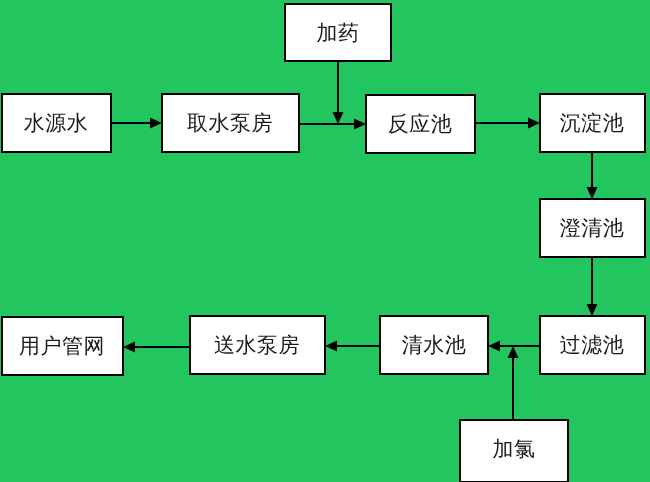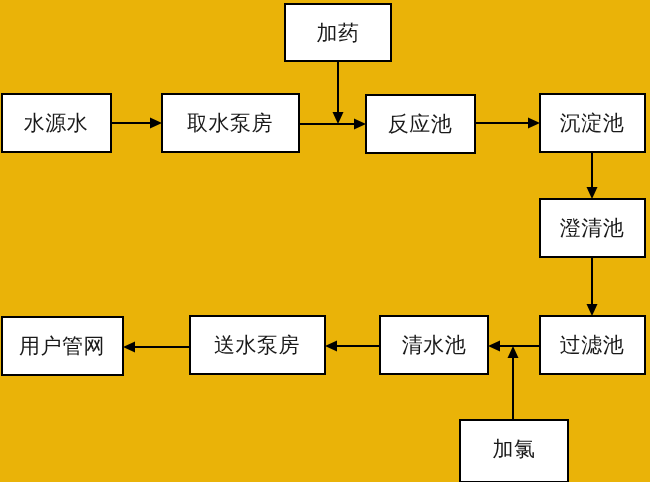--- a/index.html
+++ b/index.html
@@ -10,21 +10,21 @@
   body {
     width: 650px;
     height: 482px;
     overflow: hidden;
     font-family: "Liberation Sans", "DejaVu Sans", sans-serif;
   }
   #diagram-root {
     position: relative;
     width: 650px;
     height: 482px;
-    background: #eab308;
+    background: #22c55e;
   }
   svg.flow-svg {
     position: absolute;
     top: 0;
     left: 0;
     width: 650px;
     height: 482px;
     display: block;
   }
   .node-rect {

